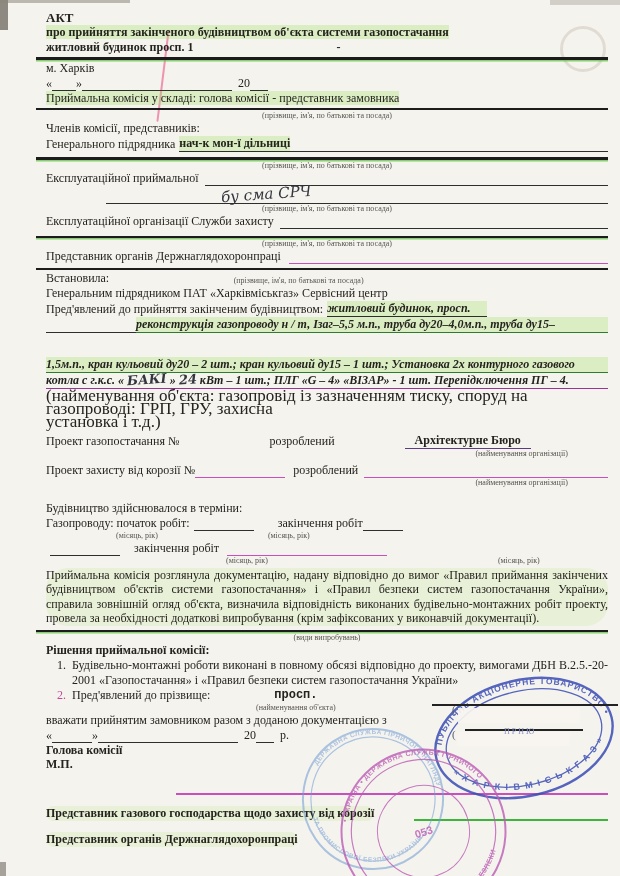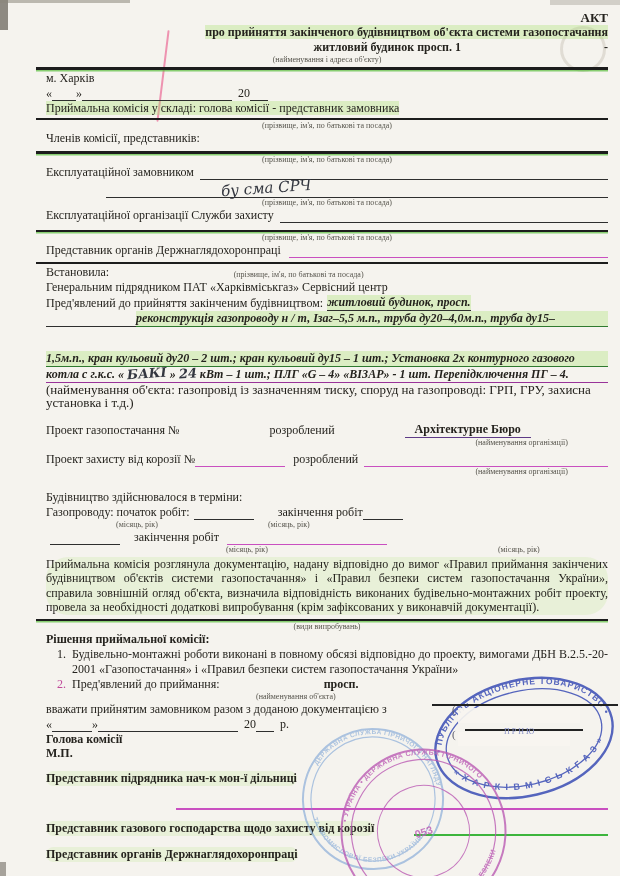--- a/index.html
+++ b/index.html
@@ -1,24 +1,24 @@
 <!DOCTYPE html>
 <html><head>
 <meta charset="utf-8">
 <style>
   html,body{margin:0;padding:0;background:#d9d6cf;}
   .page{position:relative;width:620px;height:876px;background:#f5f3ee;overflow:hidden;
         font-family:"Liberation Serif",serif;color:#25231e;}
   .content{position:absolute;left:46px;top:10px;width:562px;}
   .t{font-size:12px;line-height:15px;}
   .b{font-weight:bold;}
-  .c{text-align:right;}
+  .c{text-align:left;}
   .j{text-align:justify;}
   .s{font-size:8px;line-height:10px;color:#55534b;text-align:center;}
-  .cap{font-size:13px;line-height:13px;}
+  .cap{font-size:17px;line-height:13px;}
   .hl{background:rgba(168,224,108,.33);}
   .hls{background:rgba(168,224,108,.16);border-radius:22px;}
   .hr{height:2.5px;background:#1c1c1c;margin:2px 0 1px -10px;}
   .hr.g{box-shadow:0 1.5px 0 rgba(90,190,60,.7);}
   .row{display:flex;align-items:flex-end;}
   .u{display:inline-block;border-bottom:1.4px solid #2e2e2e;height:11px;}
   .uf{flex:1 1 auto;border-bottom:1.4px solid #2e2e2e;height:11px;}
   .um{border-color:#c94fc0;}
   .ug{border-color:#3db53d;}
   .sp{display:inline-block;height:11px;}
@@ -48,42 +48,46 @@
   <div class="abs" style="left:560px;top:26px;width:40px;height:40px;border-radius:50%;border:3px solid rgba(200,193,180,.45);"></div>
   <div class="abs" style="left:162px;top:30px;width:2px;height:92px;background:rgba(235,105,150,.7);transform:rotate(7deg);border-radius:2px;"></div>
 
   <div class="content">
     <div class="t b c" style="font-size:13px;">АКТ</div>
     <div class="t b c"><span class="hl">про прийняття закінченого будівництвом об'єкта системи газопостачання</span></div>
     <div class="t b c">
       <span>житловий будинок просп. 1</span>
       <span style="margin-left:140px;">-</span>
     </div>
-    <div class="s">(найменування і адреса об'єкту)</div>
     <div class="hr g"></div>
 
     <div class="t">м. Харків</div>
     <div class="t row">
       <span>«</span>
         <span class="u w24"></span>
         <span>»</span>
       <span class="u w150"></span>
       <span style="margin-left:6px;">20</span>
         <span class="u w18"></span>
     </div>
     <div class="t"><span class="hl">Приймальна комісія у складі: голова комісії - представник замовника</span></div>
     <div class="hr"></div>
     <div class="s">(прізвище, ім'я, по батькові та посада)</div>
 
     <div class="t">Членів комісії, представників:</div>
+    <div class="t row">
+      <span>Генерального підрядника</span>
+      <span class="b hl" style="margin-left:4px;border-bottom:1.4px solid #2e2e2e;">нач-к мон-ї дільниці</span>
+      <span class="uf"></span>
+    </div>
     <div class="hr g" style="margin-top:5px;"></div>
     <div class="s">(прізвище, ім'я, по батькові та посада)</div>
 
     <div class="t row">
-      <span>Експлуатаційної замовником</span>
+      <span>Експлуатаційної приймальної</span>
       <span class="uf" style="margin-left:6px;"></span>
     </div>
     <div class="t row" style="height:18px;">
       <span class="sp w60"></span>
       <span style="width:320px;border-bottom:1.4px solid #2e2e2e;text-align:center;"><span class="hand">бу сма СРЧ</span></span>
       <span class="uf"></span>
     </div>
     <div class="s">(прізвище, ім'я, по батькові та посада)</div>
 
     <div class="t row">
@@ -101,34 +105,34 @@
 
     <div class="t row">
       <span class="b" style="font-weight:normal;">Встановила:</span>
       <span class="s" style="flex:1;text-align:center;">(прізвище, ім'я, по батькові та посада)</span>
       <span class="sp w120"></span>
     </div>
     <div class="t">Генеральним підрядником ПАТ «Харківміськгаз» Сервісний центр</div>
 
     <div class="t row">
       <span>Пред'явлений до прийняття закінченим будівництвом:</span>
-      <span class="descline hl" style="margin-left:4px;border-bottom:1.5px solid #2e2e2e;">житловий будинок, просп.</span>
+      <span class="descline hl" style="margin-left:4px;border-bottom:1.5px solid #2e2e2e;padding-right:16px;">житловий будинок, просп.</span>
     </div>
     <div class="t row">
       <span class="u w90"></span>
       <span class="descline hl" style="border-bottom:1.5px solid #2f7a2f;flex:1;">реконструкція газопроводу н / т, Ізаг–5,5 м.п., труба ду20–4,0м.п., труба ду15–</span>
     </div>
     <div class="t descline hl" style="border-bottom:1.5px solid #2f7a2f;margin-top:24px;">1,5м.п., кран кульовий ду20 –  2 шт.; кран кульовий ду15 –  1 шт.; Установка 2х контурного газового</div>
     <div class="t descline" style="border-bottom:1.5px solid #993399;">
       <span>котла с г.к.с. « </span><span class="hand" style="font-size:13px;">БАКІ</span><span> » </span><span class="hand" style="font-size:13px;">24</span><span> кВт – 1 шт.; ПЛГ «G – 4» «ВІЗАР» - 1 шт. Перепідключення ПГ – 4.</span>
     </div>
     <div class="cap">(найменування об'єкта: газопровід із зазначенням тиску, споруд на газопроводі: ГРП, ГРУ, захисна</div>
     <div class="cap">установка і т.д.)</div>
 
-    <div class="t row" style="margin-top:13px;">
+    <div class="t row" style="margin-top:5px;">
       <span>Проект газопостачання №</span>
       <span class="sp w90"></span>
       <span>розроблений</span>
       <span class="sp w70"></span>
       <span class="b" style="border-bottom:1.6px solid #5d3a86;padding:0 10px;">Архітектурне Бюро</span>
     </div>
     <div class="s" style="text-align:right;padding-right:40px;">(найменування організації)</div>
 
     <div class="t row" style="margin-top:4px;">
       <span>Проект захисту від корозії №</span>
@@ -165,40 +169,37 @@
     <div class="hr g" style="margin-top:4px;"></div>
     <div class="s">(види випробувань)</div>
 
     <div class="t b">Рішення приймальної комісії:</div>
     <div class="t row" style="align-items:flex-start;">
       <span style="width:20px;text-align:right;padding-right:6px;flex:none;">1.</span>
       <span class="j" style="flex:1;">Будівельно-монтажні роботи виконані в повному обсязі відповідно до проекту, вимогами ДБН В.2.5.-20-2001 «Газопостачання» і «Правил безпеки систем газопостачання України»</span>
     </div>
     <div class="t row">
       <span style="width:20px;text-align:right;padding-right:6px;color:#c04a9a;flex:none;">2.</span>
-      <span>Пред'явлений до приймання:</span>
-      <span class="b" style="margin-left:104px;">просп.</span>
+      <span>Пред'явлений до прізвище:</span>
+      <span class="b" style="margin-left:64px;font-family:Liberation Mono, monospace;">просп.</span>
     </div>
     <div class="s" style="text-align:left;padding-left:210px;">(найменування об'єкта)</div>
     <div class="t">вважати прийнятим замовником разом з доданою документацією з</div>
     <div class="t row">
       <span>«</span>
         <span class="u w40"></span>
         <span>»</span>
       <span class="u w140"></span>
       <span style="margin-left:6px;">20</span>
         <span class="u w18"></span>
       <span style="margin-left:6px;">р.</span>
     </div>
     <div class="t b" style="line-height:14px;">Голова комісії</div>
     <div class="t b" style="line-height:14px;">М.П.</div>
 
-    <div class="t b sig row">
-      <span class="hls">Представник підрядника нач-к мон-ї дільниці</span>
-    </div>
     <div class="t b sig row">
       <span class="sp" style="width:130px;"></span>
       <span class="uf um" style="border-bottom-width:2px;"></span>
     </div>
     <div class="t b sig row">
       <span class="hls">Представник газового господарства щодо захисту від корозії</span>
       <span class="sp" style="width:40px;"></span>
       <span class="uf ug" style="border-bottom-width:2px;"></span>
     </div>
     <div class="t b sig row">

